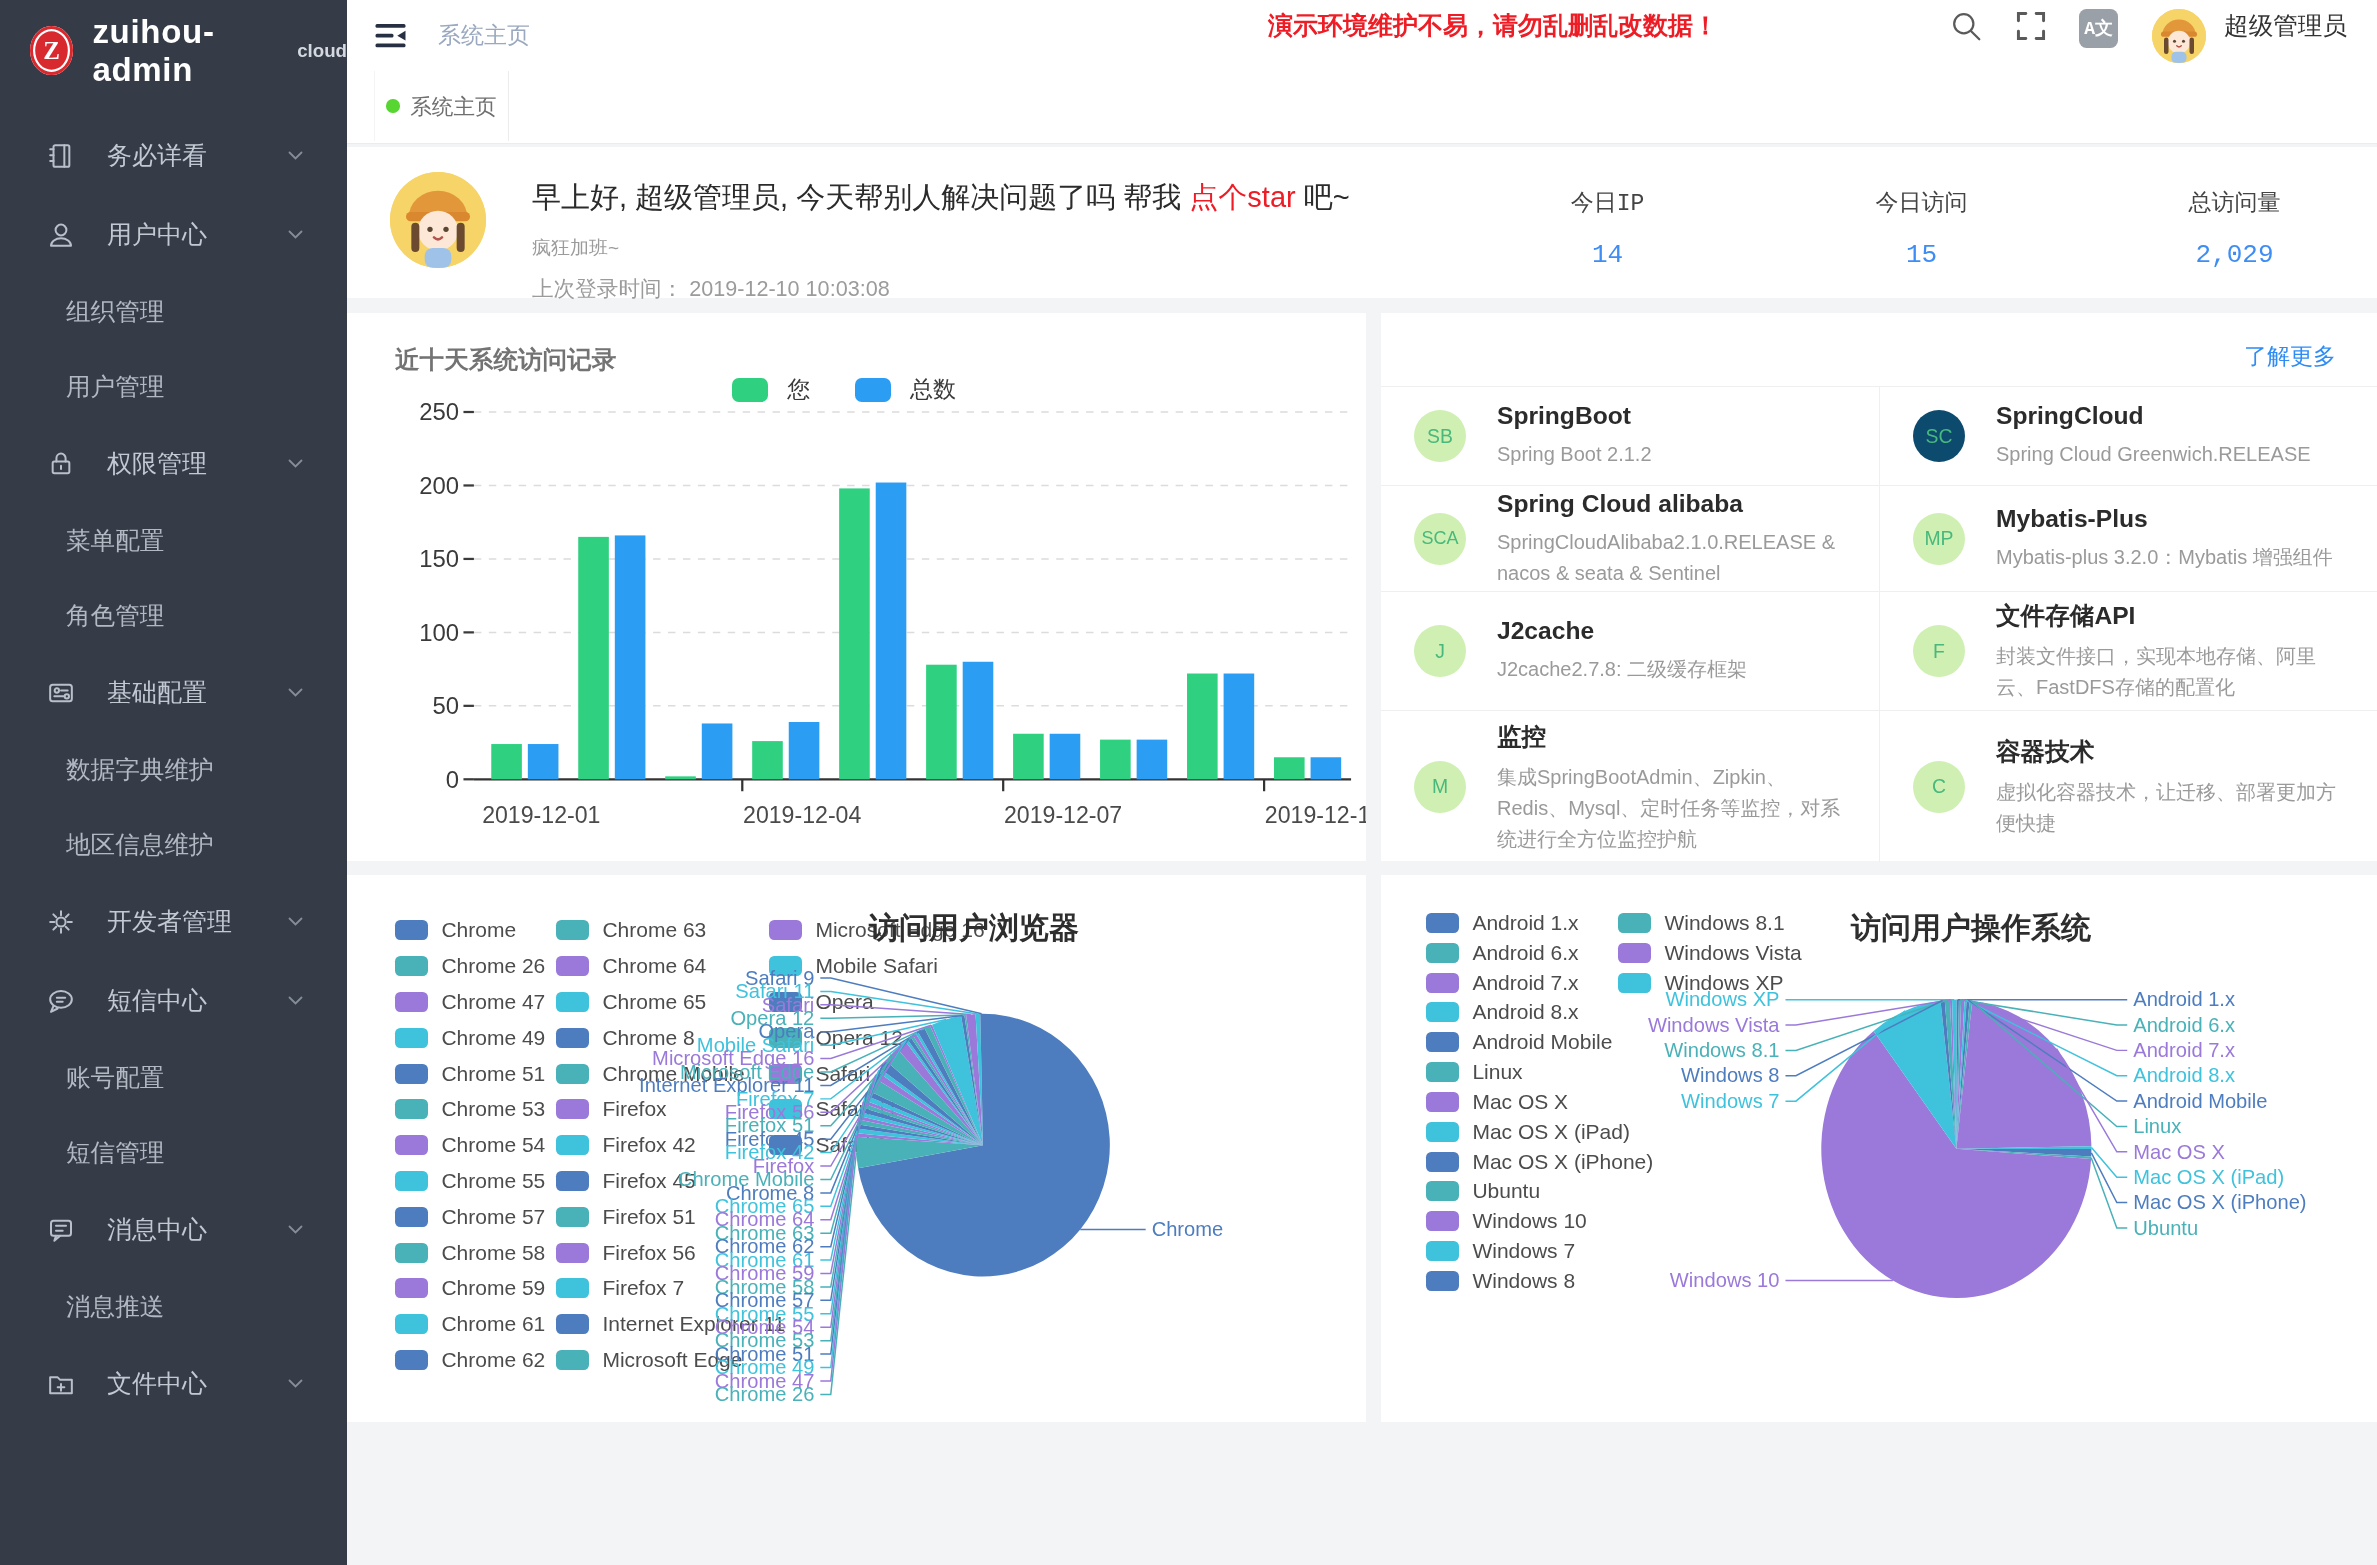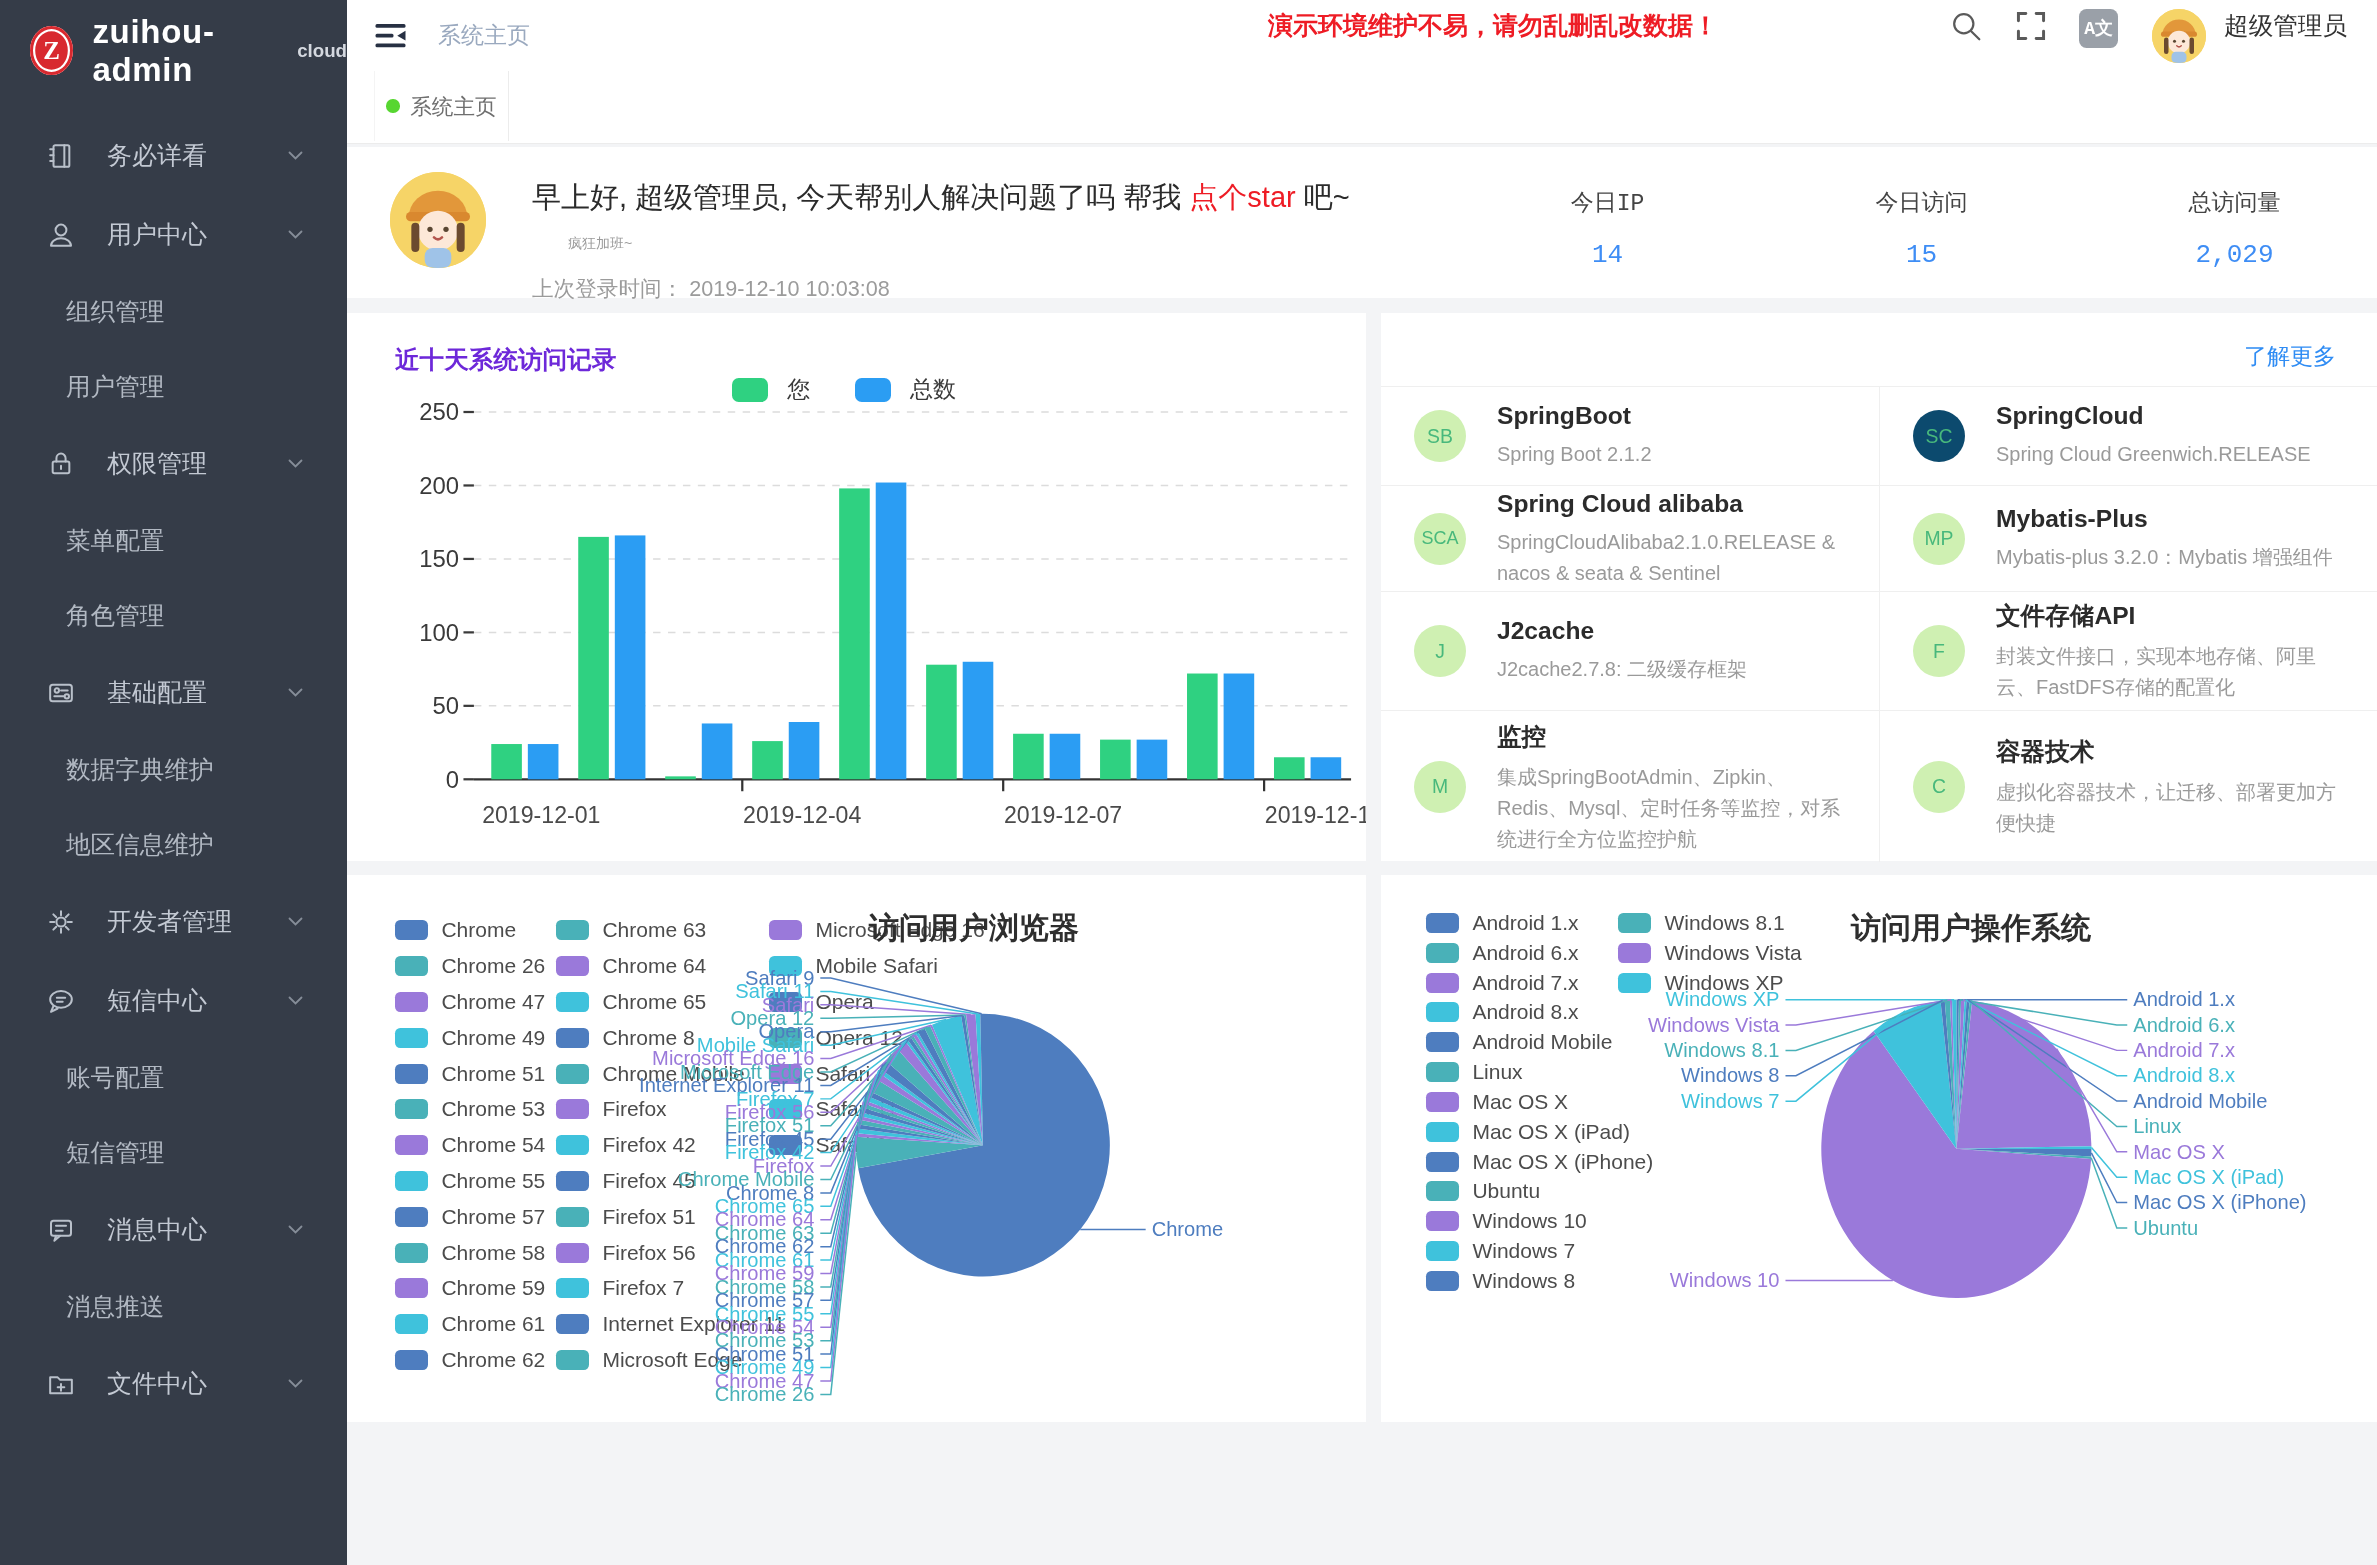--- a/index.html
+++ b/index.html
@@ -37,30 +37,30 @@
   .tabbar{position:absolute;left:347px;top:71px;width:2030px;height:72px;background:#fff;border-bottom:1.5px solid #ececec;}
   .tab{position:absolute;left:27px;top:0;height:70px;width:133px;border-right:1.5px solid #ececec;border-left:1.5px solid #f4f4f4;
     display:flex;align-items:center;justify-content:center;color:#6f6f6f;font-size:21.6px;cursor:pointer;}
   .tab .dot{width:13.4px;height:13.4px;border-radius:50%;background:#57d631;margin-right:10.4px;}
   
   .panel{position:absolute;background:#fff;}
   .greeting{left:347px;top:147px;width:2030px;height:151px;}
   .g-avatar{position:absolute;left:43px;top:25px;width:96px;height:96px;border-radius:50%;overflow:hidden;background:#f6d467;}
   .g-title{position:absolute;left:185px;top:31px;font-size:29px;color:#2b2b2b;white-space:nowrap;}
   .g-title .star{color:#ee1c25;cursor:pointer;}
-  .g-sub{position:absolute;left:185px;top:88px;font-size:14px;color:#9b9b9b;margin-left:36px;}
+  .g-sub{position:absolute;left:185px;top:88px;font-size:19px;color:#9b9b9b;}
   .g-last{position:absolute;left:185px;top:127px;font-size:21.6px;color:#9b9b9b;}
   .stat{position:absolute;top:0;width:313px;text-align:center;font-family:Liberation Mono, monospace;}
   .stat .lb{margin-top:40px;font-size:23px;color:#444;}
   .stat .vl{margin-top:22.4px;font-size:26px;color:#3e8df5;}
   .p-bar{left:347px;top:313px;width:1019px;height:548px;}
   .p-tech{left:1381px;top:313px;width:997px;height:548px;}
   .p-browser{left:347px;top:875px;width:1019px;height:547px;}
   .p-os{left:1381px;top:875px;width:997px;height:547px;}
-  .chart-title{position:absolute;left:48px;top:30px;font-size:24.6px;color:#6d28d9;font-weight:700;}
+  .chart-title{position:absolute;left:48px;top:30px;font-size:24.6px;color:#737373;font-weight:700;}
   .bar-legend{position:absolute;left:0;top:61px;width:100%;display:flex;justify-content:center;align-items:center;gap:19.4px;}
   .bar-legend .sw{width:36px;height:24px;border-radius:6.7px;cursor:pointer;}
   .bar-legend .lt{font-size:23px;color:#3a3a3a;margin-right:25px;cursor:pointer;}
   .more-link{position:absolute;right:42px;top:28px;font-size:23px;color:#2f8cf4;cursor:pointer;}
   .tech-grid{position:absolute;left:0;top:73px;width:997px;height:475px;display:grid;
     grid-template-columns:498px 498px;grid-template-rows:99px 106px 119px 151px;border-top:1.5px solid #efefef;}
   .t-cell{position:relative;border-bottom:1.5px solid #efefef;}
   .t-cell.colr{border-left:1.5px solid #efefef;}
   .t-cell:nth-last-child(-n+2){border-bottom:none;}
   .t-badge{position:absolute;left:33px;top:50%;transform:translateY(-50%);width:52px;height:52px;border-radius:50%;

